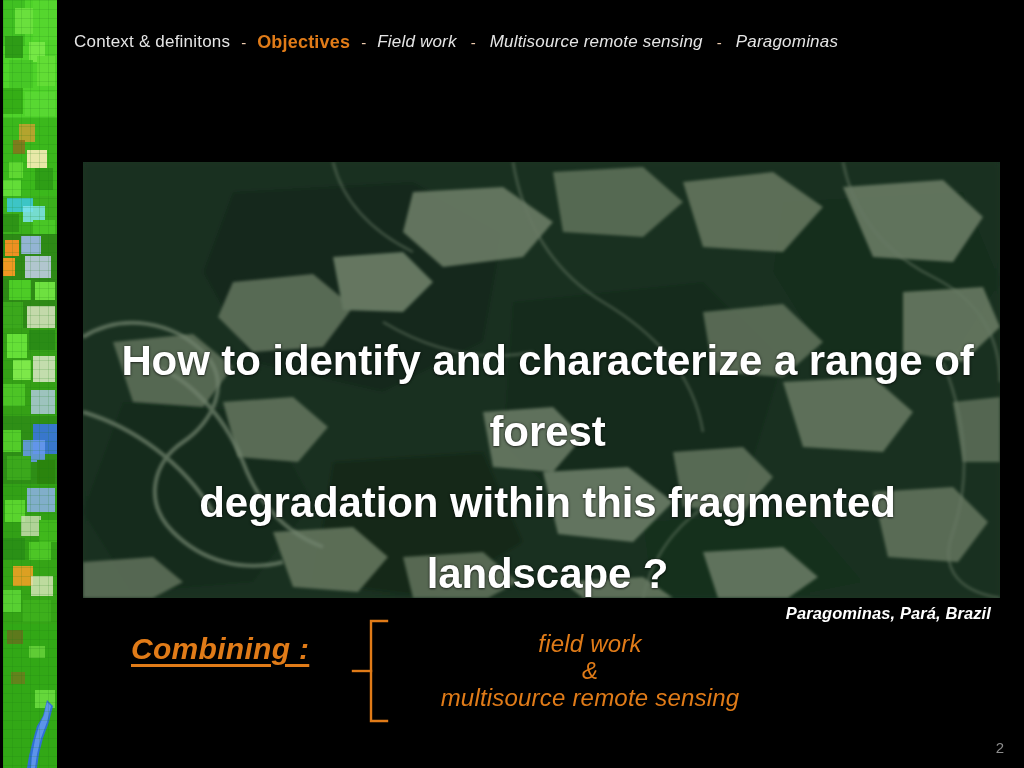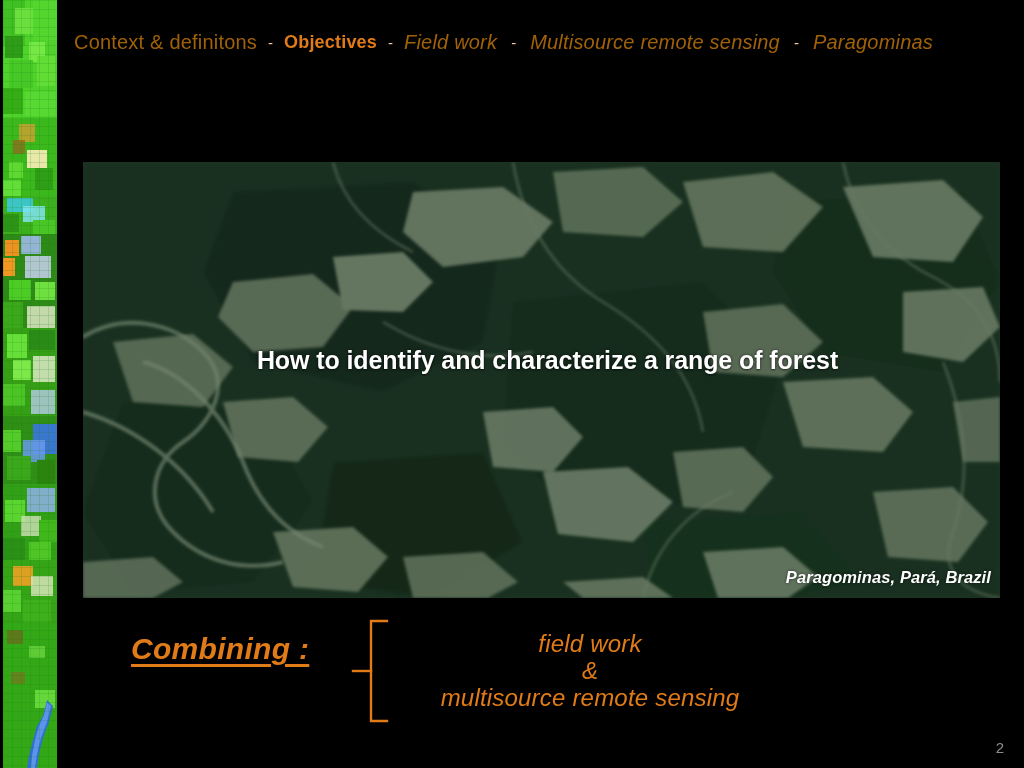--- a/index.html
+++ b/index.html
@@ -32,22 +32,22 @@
     position: absolute;
     left: 74px;
     top: 27px;
     width: 900px;
     height: 30px;
     display: flex;
     align-items: center;
     white-space: nowrap;
   }
   .nav-item {
-    font-size: 20px;
-    color: #a16207;
+    font-size: 17px;
+    color: #e5e5e5;
     font-style: italic;
     letter-spacing: 0.2px;
   }
   .nav-item.plain { font-style: normal; }
   .nav-item.active {
     color: #e07b18;
     font-weight: bold;
     font-style: normal;
     font-size: 18px;
   }
@@ -74,34 +74,34 @@
   
   #headline {
     position: absolute;
     left: 83px;
     top: 325px;
     width: 917px;
     text-align: center;
     pointer-events: none;
   }
   #headline .line {
-    font-size: 25px;
+    font-size: 42px;
     font-weight: bold;
     color: #ffffff;
     line-height: 71px;
     letter-spacing: -0.1px;
     text-shadow: 0 0 3px rgba(0,0,0,0.55), 0 1px 2px rgba(0,0,0,0.45);
     margin-left: 12px;
   }
 
   
   #location-caption {
     position: absolute;
     right: 33px;
-    top: 568px;
+    top: 604px;
     font-size: 16.5px;
     font-weight: bold;
     font-style: italic;
     color: #ffffff;
     text-shadow: 0 0 3px rgba(0,0,0,0.6);
     letter-spacing: 0.1px;
   }
 
   
   #combining-label {
@@ -320,20 +320,21 @@
       <path d="M860 200 C 880 250, 890 310, 870 370 C 855 410, 880 430, 917 436"></path>
       <path d="M300 160 C 350 190, 400 200, 450 190"></path>
     </g>
 
     <rect x="0" y="0" width="917" height="436" fill="#15301d" opacity="0.30"></rect>
   </svg>
 </div>
 
 <div id="headline">
   <div class="line">How to identify and characterize a range of forest</div>
+  <div class="line">degradation within this fragmented landscape ?</div>
 </div>
 
 <div id="location-caption">Paragominas, Pará, Brazil</div>
 
 <div id="combining-label">Combining :</div>
 
 <div id="brace-icon">
   <svg width="52" height="108" viewBox="0 0 52 108" xmlns="http://www.w3.org/2000/svg">
     <g fill="none" stroke="#e07b18" stroke-width="2.4" stroke-linecap="square">
       <path d="M38 4 L22 4 L22 104 L38 104"></path>

